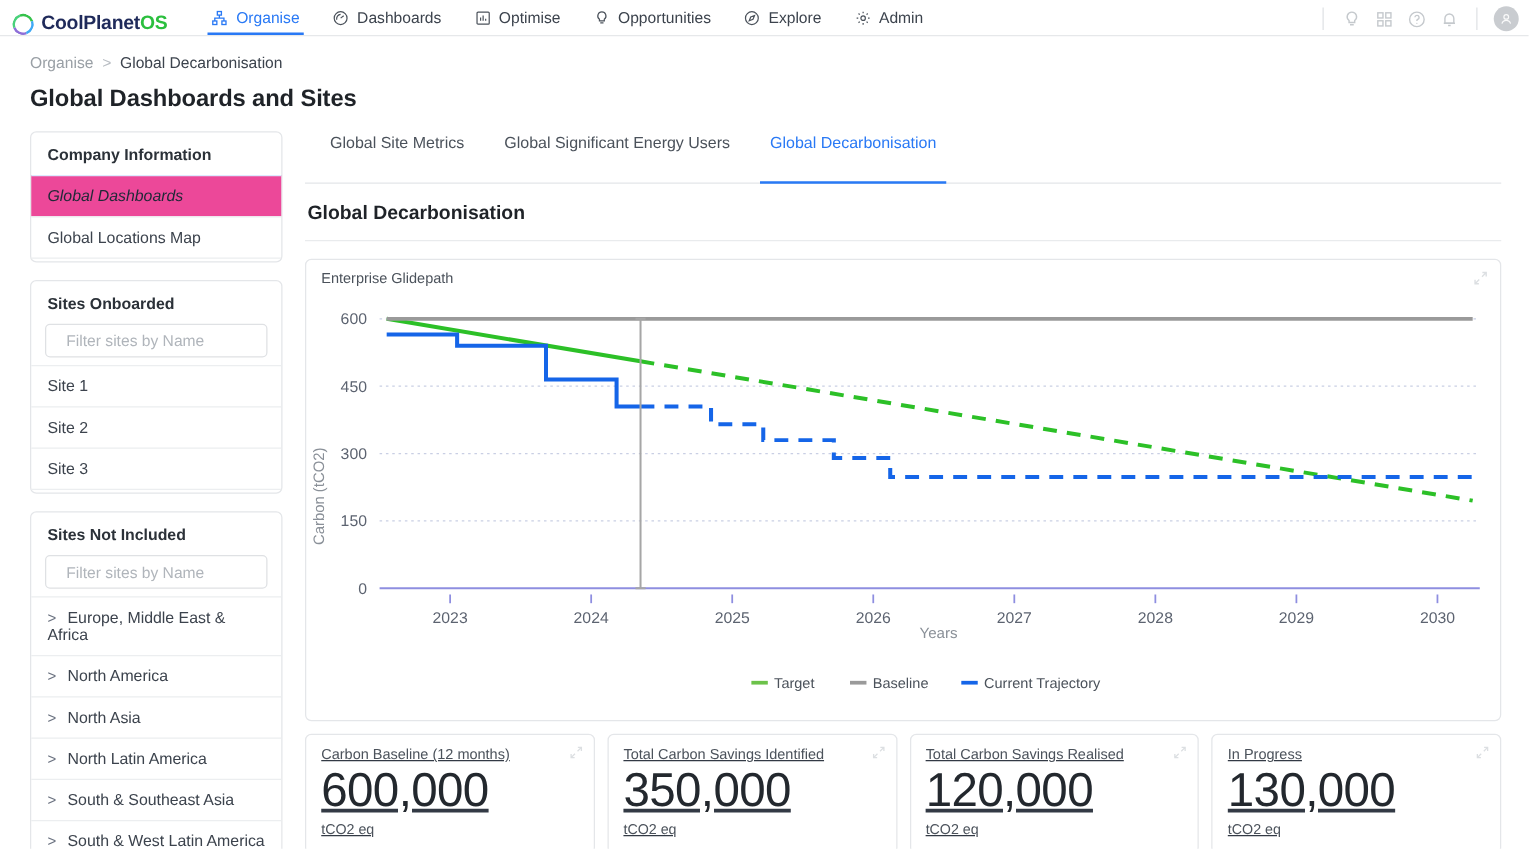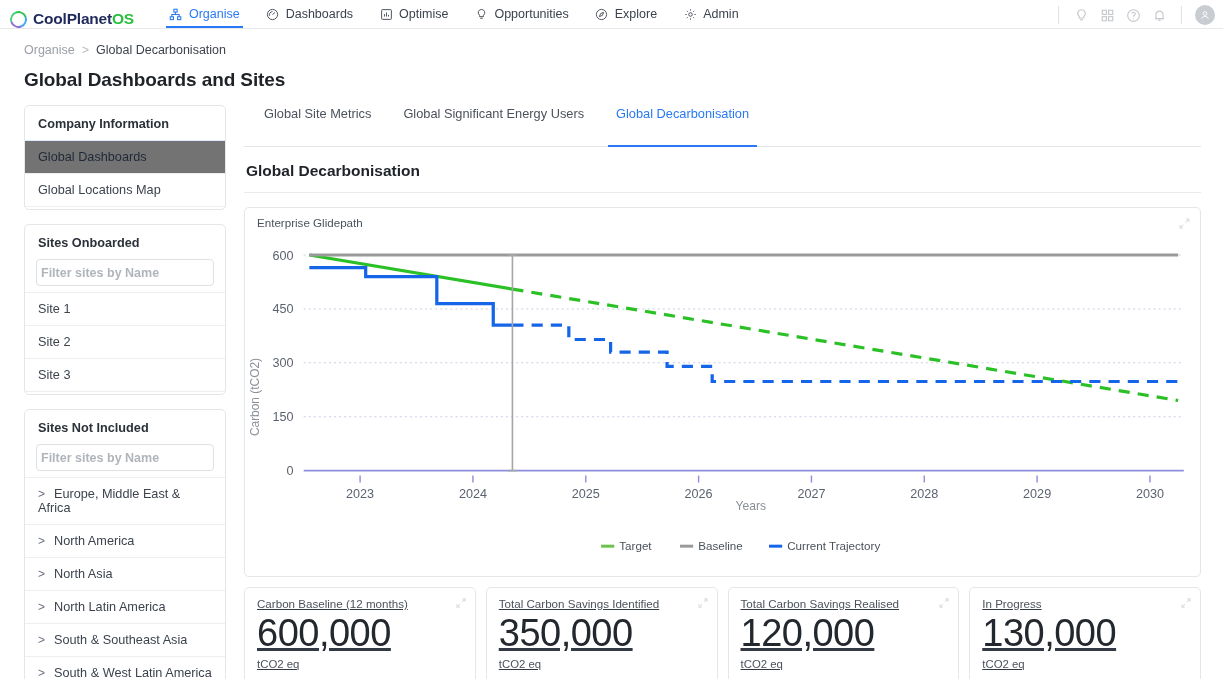--- a/index.html
+++ b/index.html
@@ -83,28 +83,28 @@
   }
   .card-title {
     font-size: 12.7px; font-weight: 700; color: #2b3138;
     padding: 1px 13px 9px 13px;
   }
   .side-row {
     font-size: 12.7px; color: #3c434d;
     padding: 9px 13px; border-top: 1px solid #eceef0;
     cursor: pointer;
   }
-  .side-row.sel { background: #737373; color: #1f2937; border-top-color: #dbeafe; }
+  .side-row.sel { background: #ec4899; color: #1f2937; border-top-color: #dbeafe; font-style: italic; }
   .side-row.last { border-bottom: 1px solid #eceef0; }
   .side-row .caret { color: #6b7280; margin-right: 9px; font-size: 12px; }
   .filter-wrap { padding: 0 11px 6px 11px; }
   .filter-input {
     width: 100%; height: 27px; border: 1px solid #dfe1e4; border-radius: 4px;
-    padding: 0 4px; font-size: 12.5px; color: #3c434d;
-    font-family: "Liberation Sans", sans-serif; outline: none; background: #fff; font-weight: bold;
+    padding: 0 16px; font-size: 12.5px; color: #3c434d;
+    font-family: "Liberation Sans", sans-serif; outline: none; background: #fff;
   }
   .filter-input::placeholder { color: #b0b5bb; }
 
   
   #content { flex: 1 1 auto; min-width: 0; }
   #tabs {
     display: flex; gap: 0px; border-bottom: 1px solid #e4e6e9;
     padding: 0 0 0 4px;
   }
   .tab {

